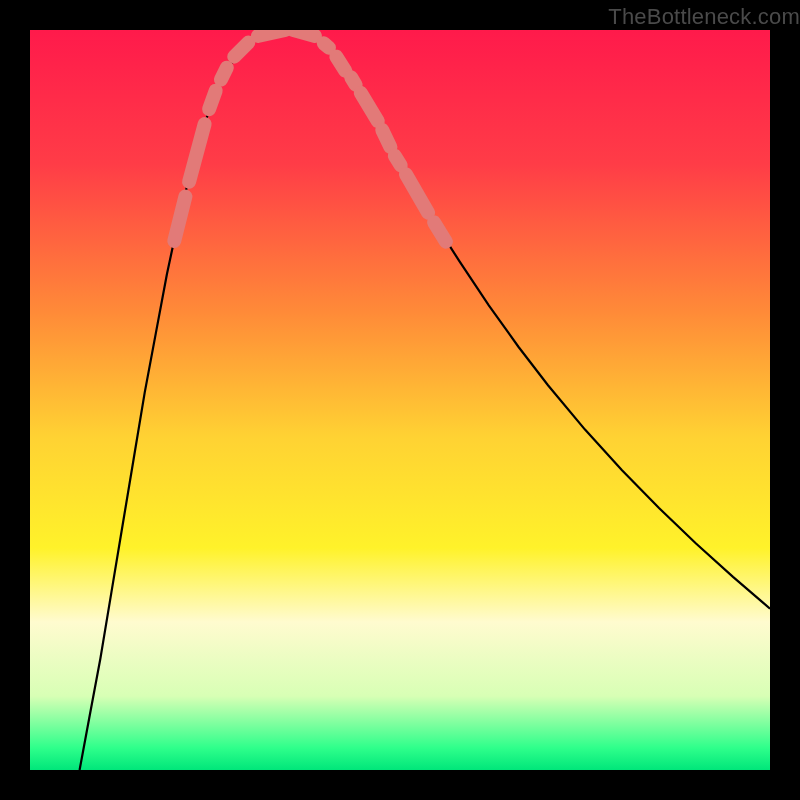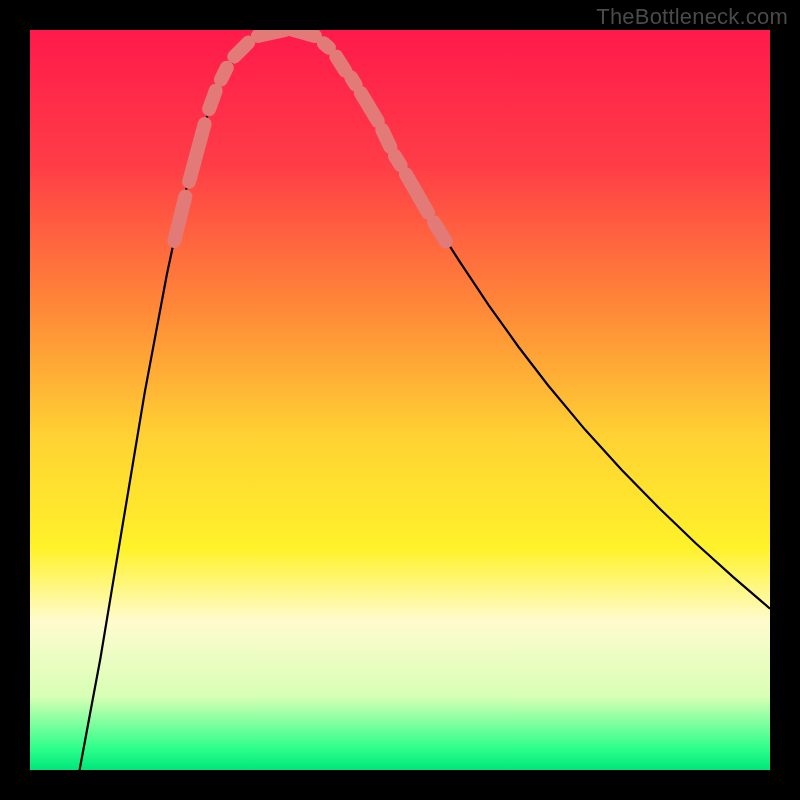--- a/index.html
+++ b/index.html
@@ -22,21 +22,21 @@
   .plot {
     position: absolute;
     top: 30px;
     left: 30px;
     width: 740px;
     height: 740px;
   }
   .watermark {
     position: absolute;
     top: 4px;
-    right: 12px;
+    right: 0;
     color: #4a4a4a;
     font-size: 22px;
     font-weight: 500;
     letter-spacing: 0.2px;
   }
   svg { display: block; }
 </style>
 </head>
 <body>
 

